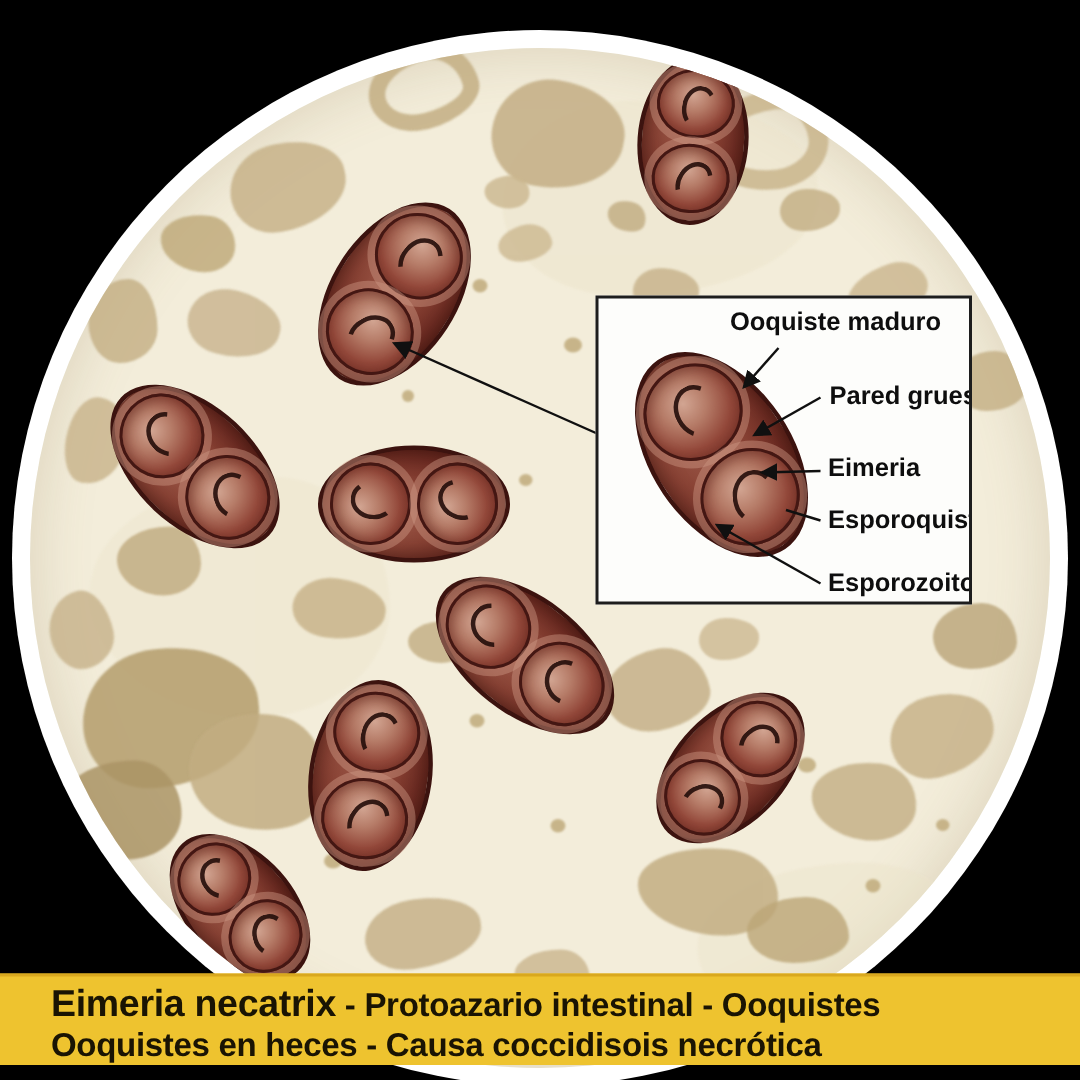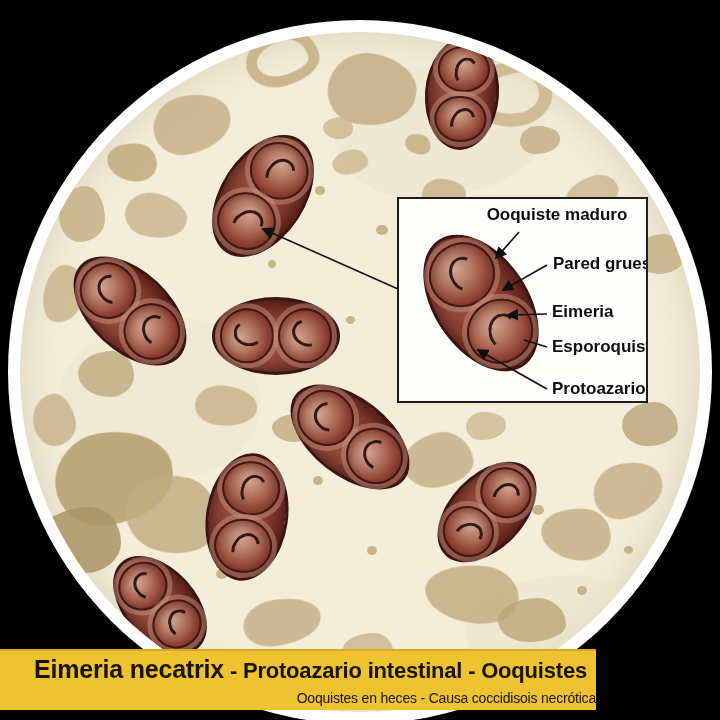--- a/index.html
+++ b/index.html
@@ -40,25 +40,25 @@
   .inset-stage{position:absolute;left:0;top:0;width:100%;height:100%;overflow:hidden;}
   .inset-oocyst-holder{position:absolute;z-index:1;}
   .inset-lines{position:absolute;left:0;top:0;z-index:3;}
   .inset-label{position:absolute;font-size:17px;font-weight:600;color:#0e0e0e;white-space:nowrap;z-index:4;}
   .lbl-maduro{left:86px;top:6px;width:144px;text-align:center;}
   .lbl-pared{left:154px;top:55px;}
   .lbl-cularos{left:153px;top:103px;}
   .lbl-esporoquiste{left:153px;top:138px;}
   .lbl-esporozoito{left:153px;top:180px;}
   
-  .banner{position:absolute;left:0;top:649px;width:596px;height:61px;background:#eec32f;
+  .banner{position:absolute;left:0;top:649px;width:720px;height:61px;background:#eec32f;
     border-top:2px solid #d9a81e;box-sizing:border-box;padding:4px 0 0 34px;z-index:10;color:#1a1403;}
   .b1{font-size:22px;font-weight:700;line-height:28px;letter-spacing:-.2px;}
   .species{font-size:25px;font-weight:800;}
-  .b2{font-size:14px;font-weight:400;line-height:26px;letter-spacing:-.2px;text-align:right;}
+  .b2{font-size:22px;font-weight:700;line-height:26px;letter-spacing:-.2px;}
 </style>
 </head>
 <body>
 
 <div class="stage">
 
   <div class="rim">
     <div class="field">
 
       <svg class="callout" width="680" height="680">
@@ -95,21 +95,21 @@
             <line x1="148" y1="66" x2="104" y2="91" stroke="#101010" stroke-width="1.6" marker-end="url(#ah)"></line>
             <line x1="148" y1="115" x2="109" y2="116" stroke="#101010" stroke-width="1.6" marker-end="url(#ah)"></line>
             <line x1="148" y1="148" x2="125" y2="141" stroke="#101010" stroke-width="1.6"></line>
             <line x1="148" y1="190" x2="79" y2="151" stroke="#101010" stroke-width="1.6" marker-end="url(#ah)"></line>
           </svg>
 
           <div class="inset-label lbl-maduro">Ooquiste maduro</div>
           <div class="inset-label lbl-pared">Pared gruesa</div>
           <div class="inset-label lbl-cularos">Eimeria</div>
           <div class="inset-label lbl-esporoquiste">Esporoquiste</div>
-          <div class="inset-label lbl-esporozoito">Protoazario</div>
+          <div class="inset-label lbl-esporozoito">Esporozoito</div>
         </div>
       </div>
 
     <div class="blob s1" style="left: 315px; top: 35px; width: 210px; height: 130px; opacity: 0.5; z-index: 1; background: rgb(236, 228, 203);"></div>
         <div class="blob s0" style="left: 445px; top: 543px; width: 190px; height: 110px; opacity: 0.45; z-index: 1; background: rgb(236, 228, 203);"></div>
         <div class="blob s2" style="left: 40px; top: 286px; width: 200px; height: 160px; opacity: 0.4; z-index: 1; background: rgb(236, 228, 203);"></div>
         <div class="blob s0" style="left: 225px; top: -2px; width: 74px; height: 56px; opacity: 0.85; z-index: 1; transform: rotate(-15deg); border: 11px solid rgb(195, 174, 131); background: transparent; box-sizing: border-box;"></div>
         <div class="blob s1" style="left: 308px; top: 22px; width: 88px; height: 72px; opacity: 0.9; z-index: 1; transform: rotate(10deg); background: rgb(198, 177, 137);"></div>
         <div class="blob s2" style="left: 303px; top: 85px; width: 30px; height: 22px; opacity: 0.8; z-index: 1; background: rgb(203, 183, 143);"></div>
         <div class="blob s0" style="left: 385px; top: 102px; width: 26px; height: 20px; opacity: 0.8; z-index: 1; transform: rotate(20deg); background: rgb(192, 171, 128);"></div>

